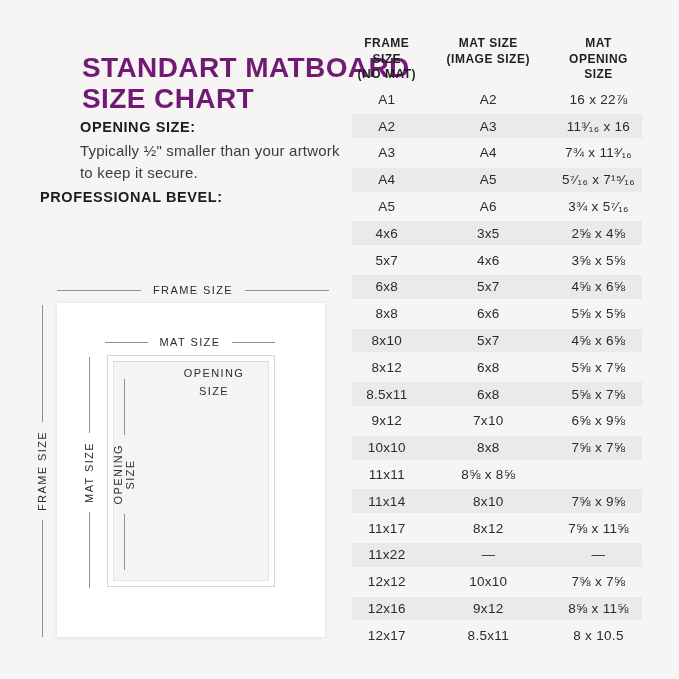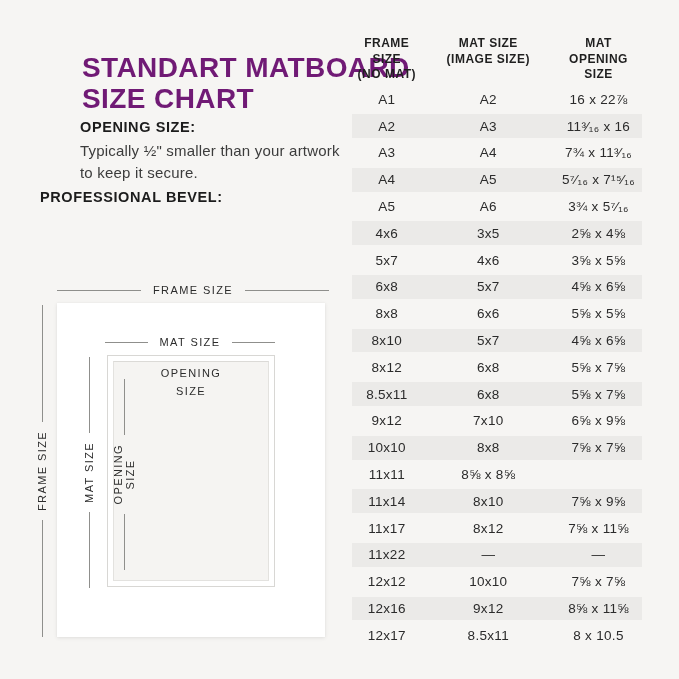--- a/index.html
+++ b/index.html
@@ -52,21 +52,21 @@
     background: #ffffff; border: 1px solid #d8d7d4;
     padding: 5px; box-sizing: border-box;
   }
   .mat-inner {
     width: 100%; height: 100%; box-sizing: border-box;
     background: #f5f4f2;
     border: 1px solid #e3e2df; border-top-color: #dbdad7;
   }
   #opening-h {
     position: absolute; left: 107px; top: 367px; width: 168px;
-    display: flex; flex-direction: column; align-items: center;
+    display: flex; flex-direction: column; align-items: center; padding-left: 23px;
   }
   #opening-h .row1 { display: flex; align-items: center; gap: 10px; }
   #opening-h .row2 { margin-top: 2px; }
 
   .vdim {
     position: absolute; display: flex; flex-direction: column; align-items: center;
   }
   .vdim .vln { width: 1px; background: #8f8f8c; flex: 1; }
   .vdim .vlbl {
     writing-mode: vertical-rl; transform: rotate(180deg);

